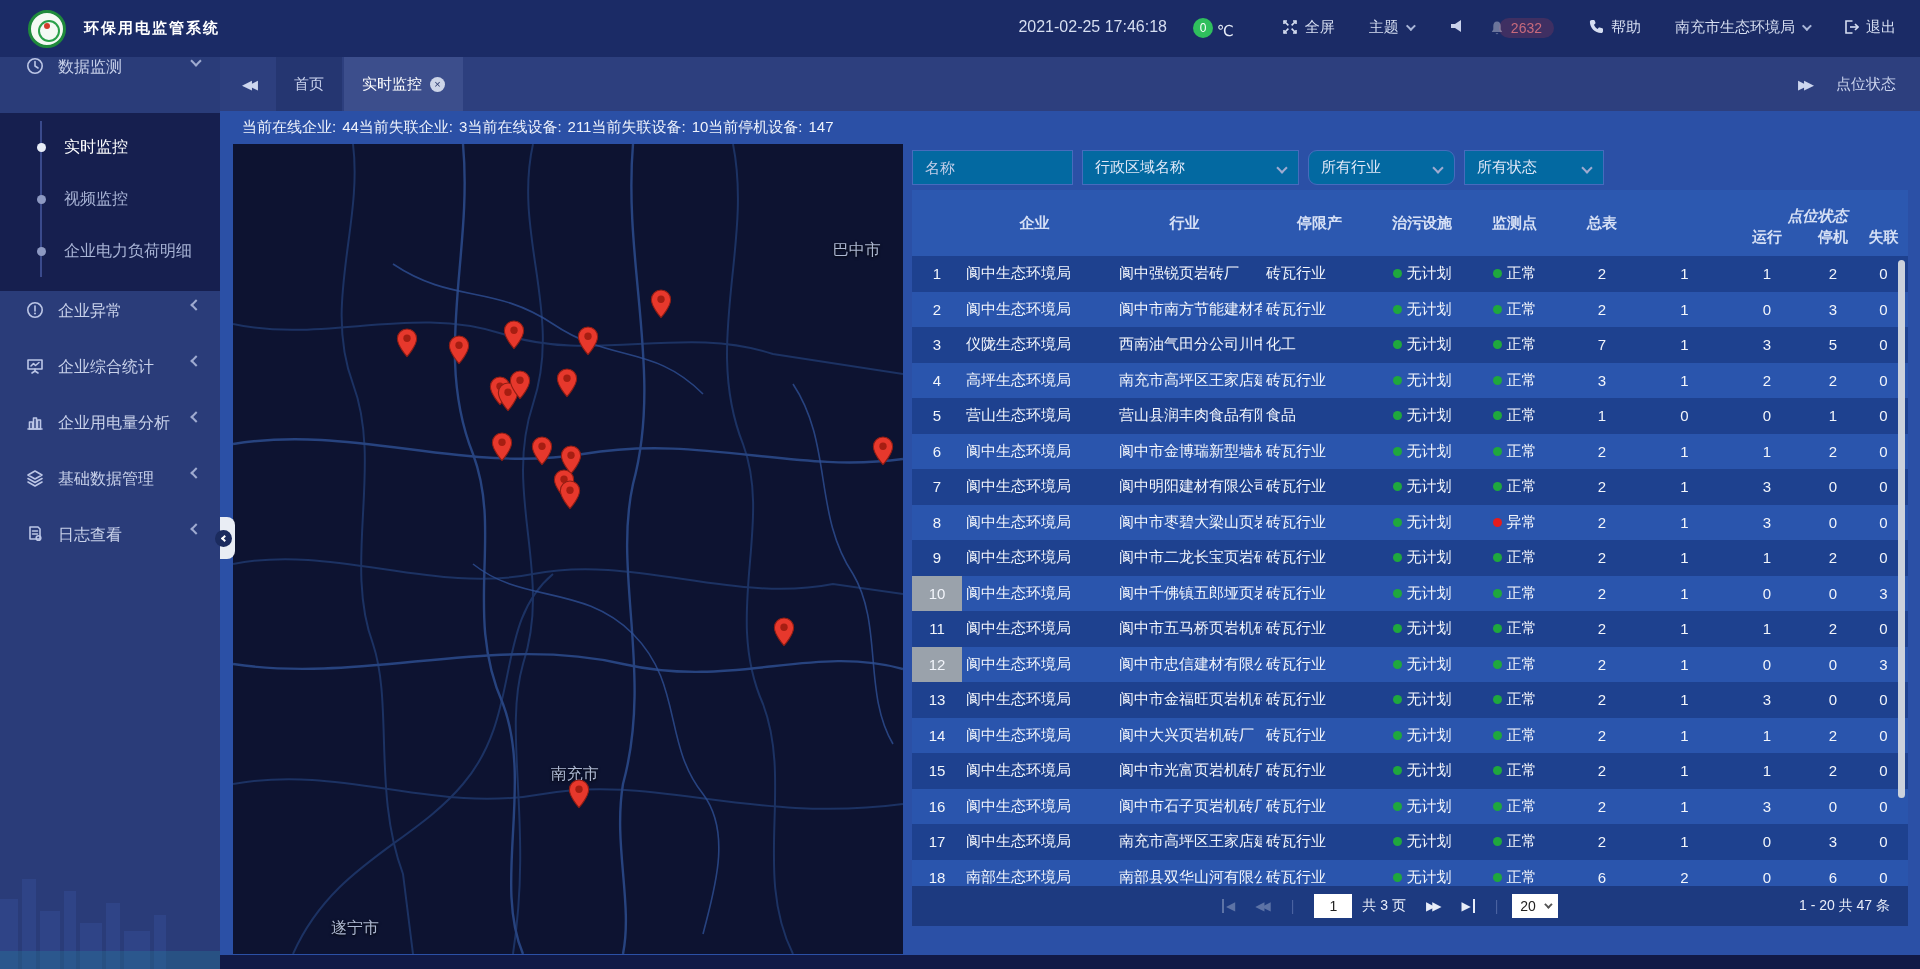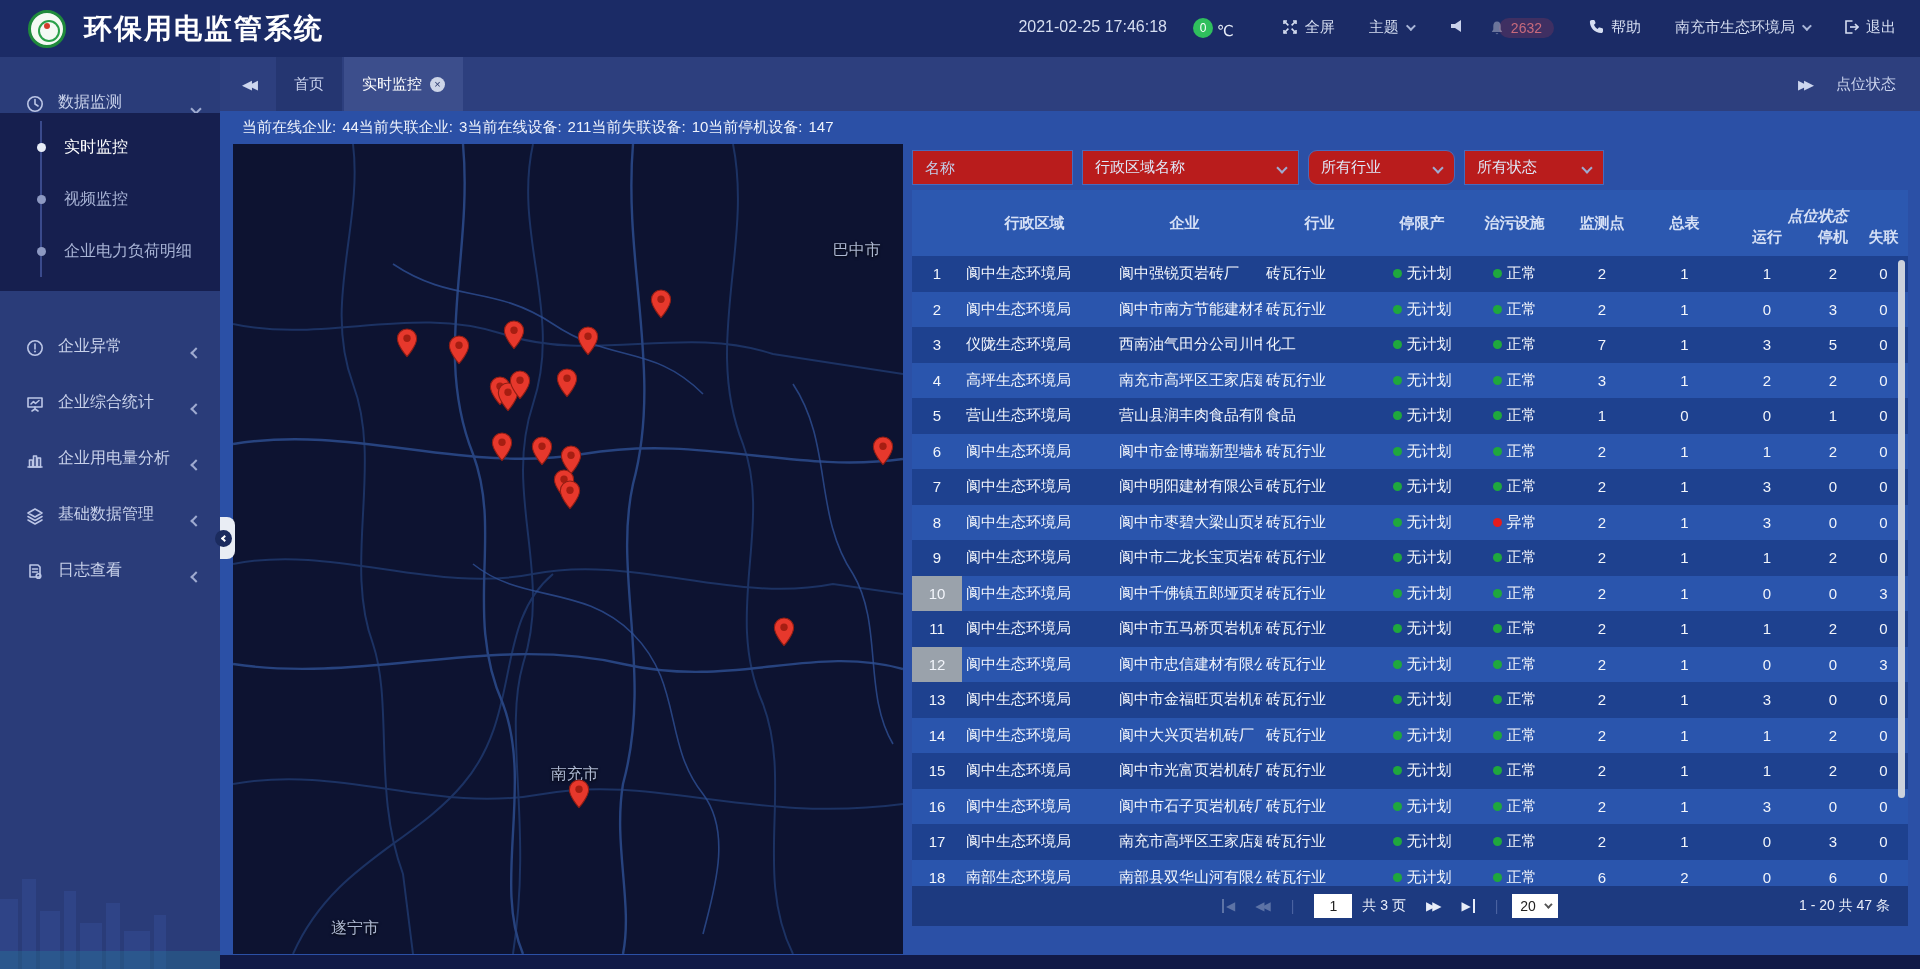--- a/index.html
+++ b/index.html
@@ -8,42 +8,42 @@
 
   
   .top-header { position:absolute; left:0; top:0; width:1920px; height:57px;
     background:#1b2b66; display:flex; align-items:center; color:#dde4f5; z-index:30; }
   .logo { width:38px; height:38px; border-radius:50%; background:#f4f9f4; margin-left:28px;
     border:3px solid #1f8a3c; position:relative; flex:0 0 auto; }
   .logo::before { content:""; position:absolute; left:7px; top:7px; width:18px; height:18px;
     border-radius:50%; border:2px solid #2aa04a; }
   .logo::after { content:""; position:absolute; left:13px; top:10px; width:6px; height:6px;
     border-radius:50%; background:#d23c2c; }
-  .app-title { font-size:28px; font-weight:bold; color:#ffffff; margin-left:18px; letter-spacing:2px; }
+  .app-title { font-size:15px; font-weight:bold; color:#ffffff; margin-left:18px; letter-spacing:2px; }
   .hdr-right { margin-left:auto; display:flex; align-items:flex-start; gap:0; }
   .hdr-item { display:flex; align-items:center; gap:7px; font-size:15px; color:#d6def1;
     cursor:pointer; margin-right:34px; white-space:nowrap; }
   .hdr-datetime { font-size:16px; color:#d6def1; margin-right:26px; }
   .temp-wrap { display:flex; align-items:flex-start; margin-right:48px; }
   .temp-circle { width:20px; height:20px; border-radius:50%; background:#2fbf5d; color:#fff;
     font-size:12px; display:flex; align-items:center; justify-content:center; margin-right:4px; }
   .temp-unit { font-size:15px; color:#e8edf8; padding-top:4px; }
   .hdr-icon { width:16px; height:16px; display:inline-block; }
   .hdr-icon svg { display:block; }
   .chev-dn-sm { display:inline-block; width:7px; height:7px; border-right:2px solid #aab6d8;
     border-bottom:2px solid #aab6d8; transform:rotate(45deg) translateY(-2px); }
   .bell-wrap { position:relative; margin-right:34px; display:flex; align-items:center; cursor:pointer; }
   .bell-ico { opacity:.35; }
   .notif-pill { background:rgba(150,55,90,.30); color:#c86a7c; border-radius:11px;
     font-size:14px; padding:2px 12px; margin-left:-6px; }
 
   
   .sidebar { position:absolute; left:0; top:57px; width:220px; height:912px;
     background:#2a3c79; z-index:20; overflow:hidden; }
-  .menu-group { height:56px; display:flex; align-items:flex-end; padding:0 20px 0 26px;
+  .menu-group { height:56px; display:flex; align-items:flex-start; padding:0 20px 0 26px;
     color:#c8d1ea; font-size:16px; cursor:pointer; }
   .menu-group .mico { width:18px; height:18px; margin-right:14px; flex:0 0 auto; }
   .menu-group .glabel { flex:1; }
   .chev { display:inline-block; width:8px; height:8px; border-right:2px solid #9fabd0;
     border-bottom:2px solid #9fabd0; }
   .chev.down { transform:rotate(45deg); }
   .chev.left { transform:rotate(135deg); }
   .submenu { background:#161f4f; padding:8px 0 14px 0; position:relative; }
   .submenu-item { height:52px; display:flex; align-items:center; padding-left:40px;
     color:#a9b4d6; font-size:16px; cursor:pointer; position:relative; }
@@ -83,21 +83,21 @@
   
   .map { position:absolute; left:13px; top:33px; width:670px; height:810px; background:#0d1331; overflow:hidden; }
   .map svg.roads { position:absolute; left:0; top:0; }
   .map-label { position:absolute; transform:translate(-50%,-50%); color:#aeb9d2; font-size:16px;
     text-shadow:0 1px 3px #000; white-space:nowrap; }
   .pin { position:absolute; width:22px; height:30px; transform:translate(-50%,-94%); cursor:pointer; }
 
   
   .rpanel { position:absolute; left:692px; top:39px; width:996px; }
   .filters { display:flex; height:35px; gap:9px; }
-  .fbox { background:#b91c1c; border:1px solid #476bbd; display:flex; align-items:center;
+  .fbox { background:#0369a1; border:1px solid #476bbd; display:flex; align-items:center;
     padding:0 12px; color:#dfe7f7; font-size:15px; }
   .fbox input { background:transparent; border:none; outline:none; color:#dfe7f7; font-size:15px;
     width:100%; font-family:inherit; }
   .fbox input::placeholder { color:#c3cde8; opacity:1; }
   .fbox.sel { justify-content:space-between; cursor:pointer; }
   .f-name { width:161px; }
   .f-region { width:217px; }
   .f-industry { width:147px;border-radius:9px; }
   .f-status { width:140px; }
 
@@ -469,21 +469,20 @@
       </div>
       <div class="fbox sel f-status">
         <span>所有状态</span>
         <span class="chev down"></span>
       </div>
     </div>
 
     <div class="table">
       <div class="thead grid-cols">
         <div class="th"></div>
-        <div class="th">行政区域</div>
         <div class="th">企业</div>
         <div class="th">行业</div>
         <div class="th">停限产</div>
         <div class="th">治污设施</div>
         <div class="th">监测点</div>
         <div class="th">总表</div>
         <div class="th group">点位状态</div>
         <div class="th sub c9">运行</div>
         <div class="th sub c10">停机</div>
         <div class="th sub c11">失联</div>

